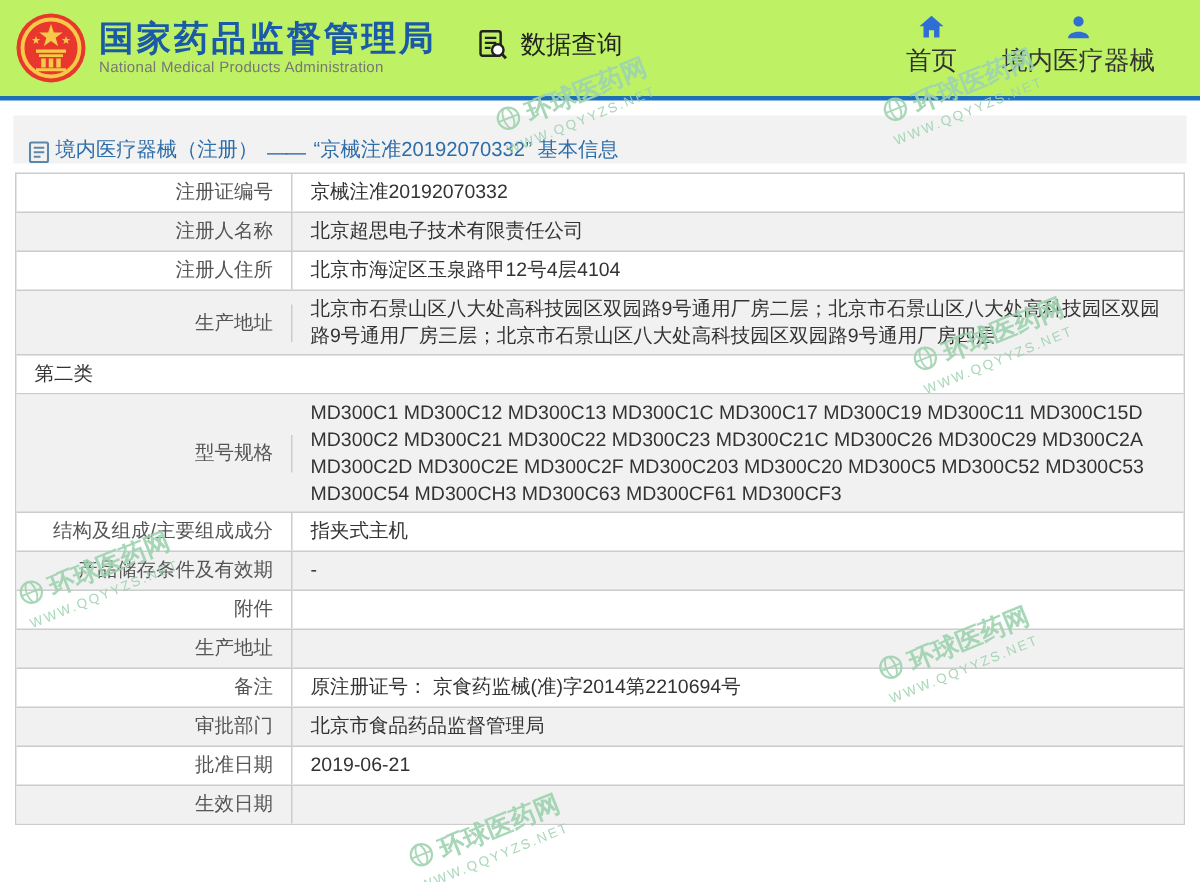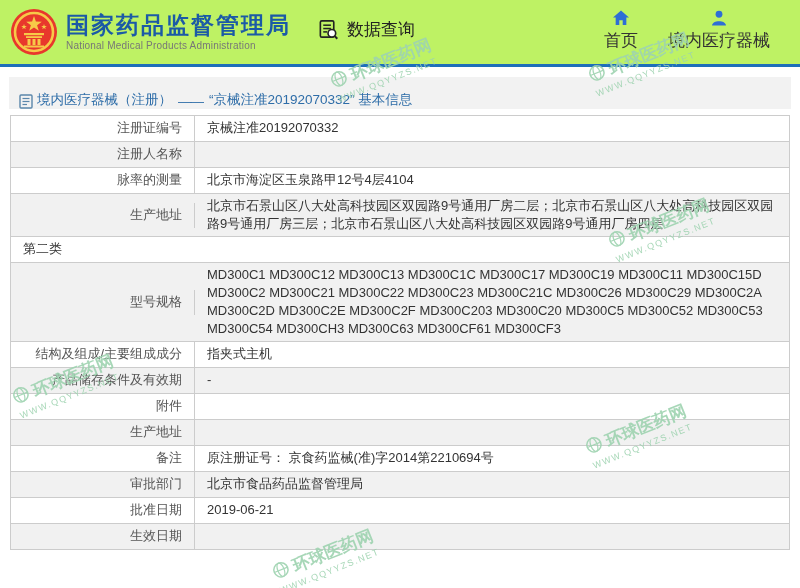--- a/index.html
+++ b/index.html
@@ -115,23 +115,24 @@
   <span>“京械注准20192070332” 基本信息</span>
 </div>
 
 <div class="info-table" id="info-table">
     <div class="row">
       <div class="cell label"><span>注册证编号</span></div>
       <div class="cell value">京械注准20192070332</div>
     </div>
     <div class="row">
       <div class="cell label"><span>注册人名称</span></div>
-    </div>
-    <div class="row">
-      <div class="cell label"><span>脉率的测量</span></div>
+      <div class="cell value">北京超思电子技术有限责任公司</div>
+    </div>
+    <div class="row">
+      <div class="cell label"><span>注册人住所</span></div>
       <div class="cell value">北京市海淀区玉泉路甲12号4层4104</div>
     </div>
     <div class="row">
       <div class="cell label"><span>生产地址</span></div>
       <div class="cell value">北京市石景山区八大处高科技园区双园路9号通用厂房二层；北京市石景山区八大处高科技园区双园路9号通用厂房三层；北京市石景山区八大处高科技园区双园路9号通用厂房四层</div>
     </div>
     <div class="row">
       <div class="cell value">第二类</div>
     </div>
     <div class="row">

